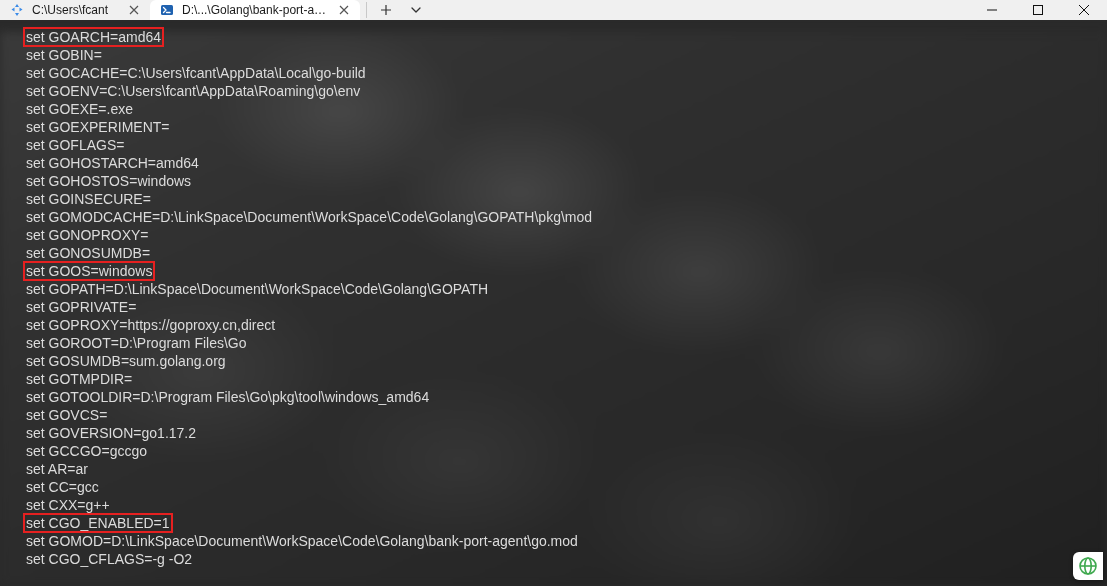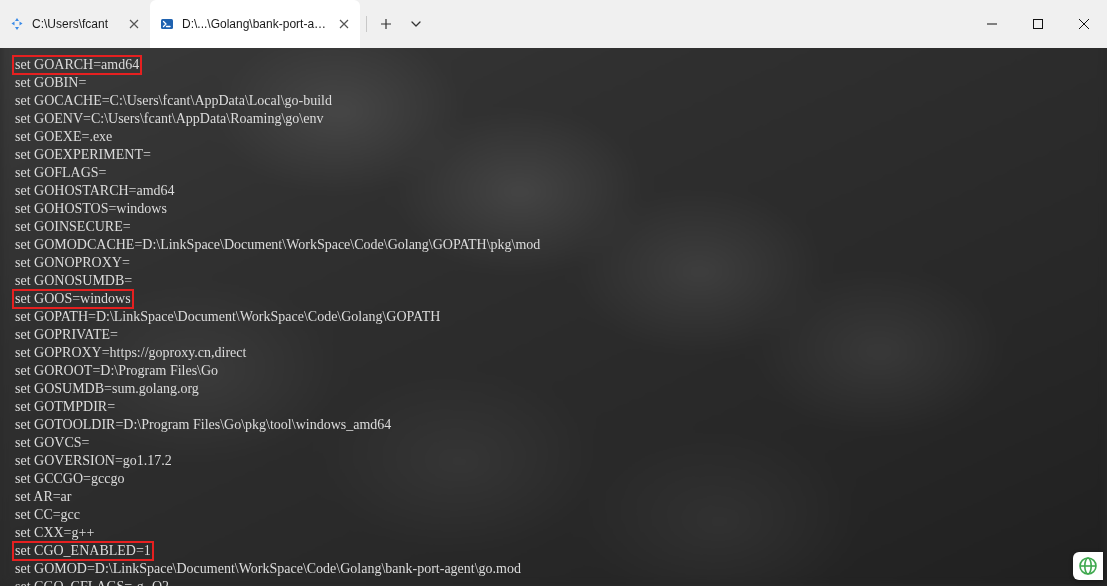--- a/index.html
+++ b/index.html
@@ -26,21 +26,21 @@
       radial-gradient(ellipse 200px 130px at 460px 430px, rgba(70,70,70,0.4), transparent 70%),
       radial-gradient(ellipse 200px 130px at 720px 490px, rgba(70,70,70,0.35), transparent 70%),
       linear-gradient(155deg, #3a3a3a 0%, #303030 30%, #282828 70%, #202020 100%);
     filter: blur(4px);
     opacity: 1;
     z-index: 0;
   }
   .titlebar {
     position: relative;
     z-index: 2;
-    height: 48px;
+    height: 20px;
     background: #f0f0f0;
     display: flex;
     align-items: stretch;
   }
   .tabs {
     display: flex;
     align-items: stretch;
     flex: 0 0 auto;
   }
   .tab {
@@ -115,22 +115,22 @@
     width: 46px;
     display: inline-flex;
     align-items: center;
     justify-content: center;
     color: #111;
   }
 
   .terminal {
     position: relative;
     z-index: 1;
-    padding: 8px 0 0 13px;
-    font-family: Liberation Serif, serif;
+    padding: 8px 0 0 24px;
+    font-family: Liberation Sans, sans-serif;
     font-size: 14px;
     line-height: 18px;
     color: #dcdcdc;
     white-space: pre;
   }
   .line {
     display: block;
     padding: 0 2px;
   }
   .line.hl {

